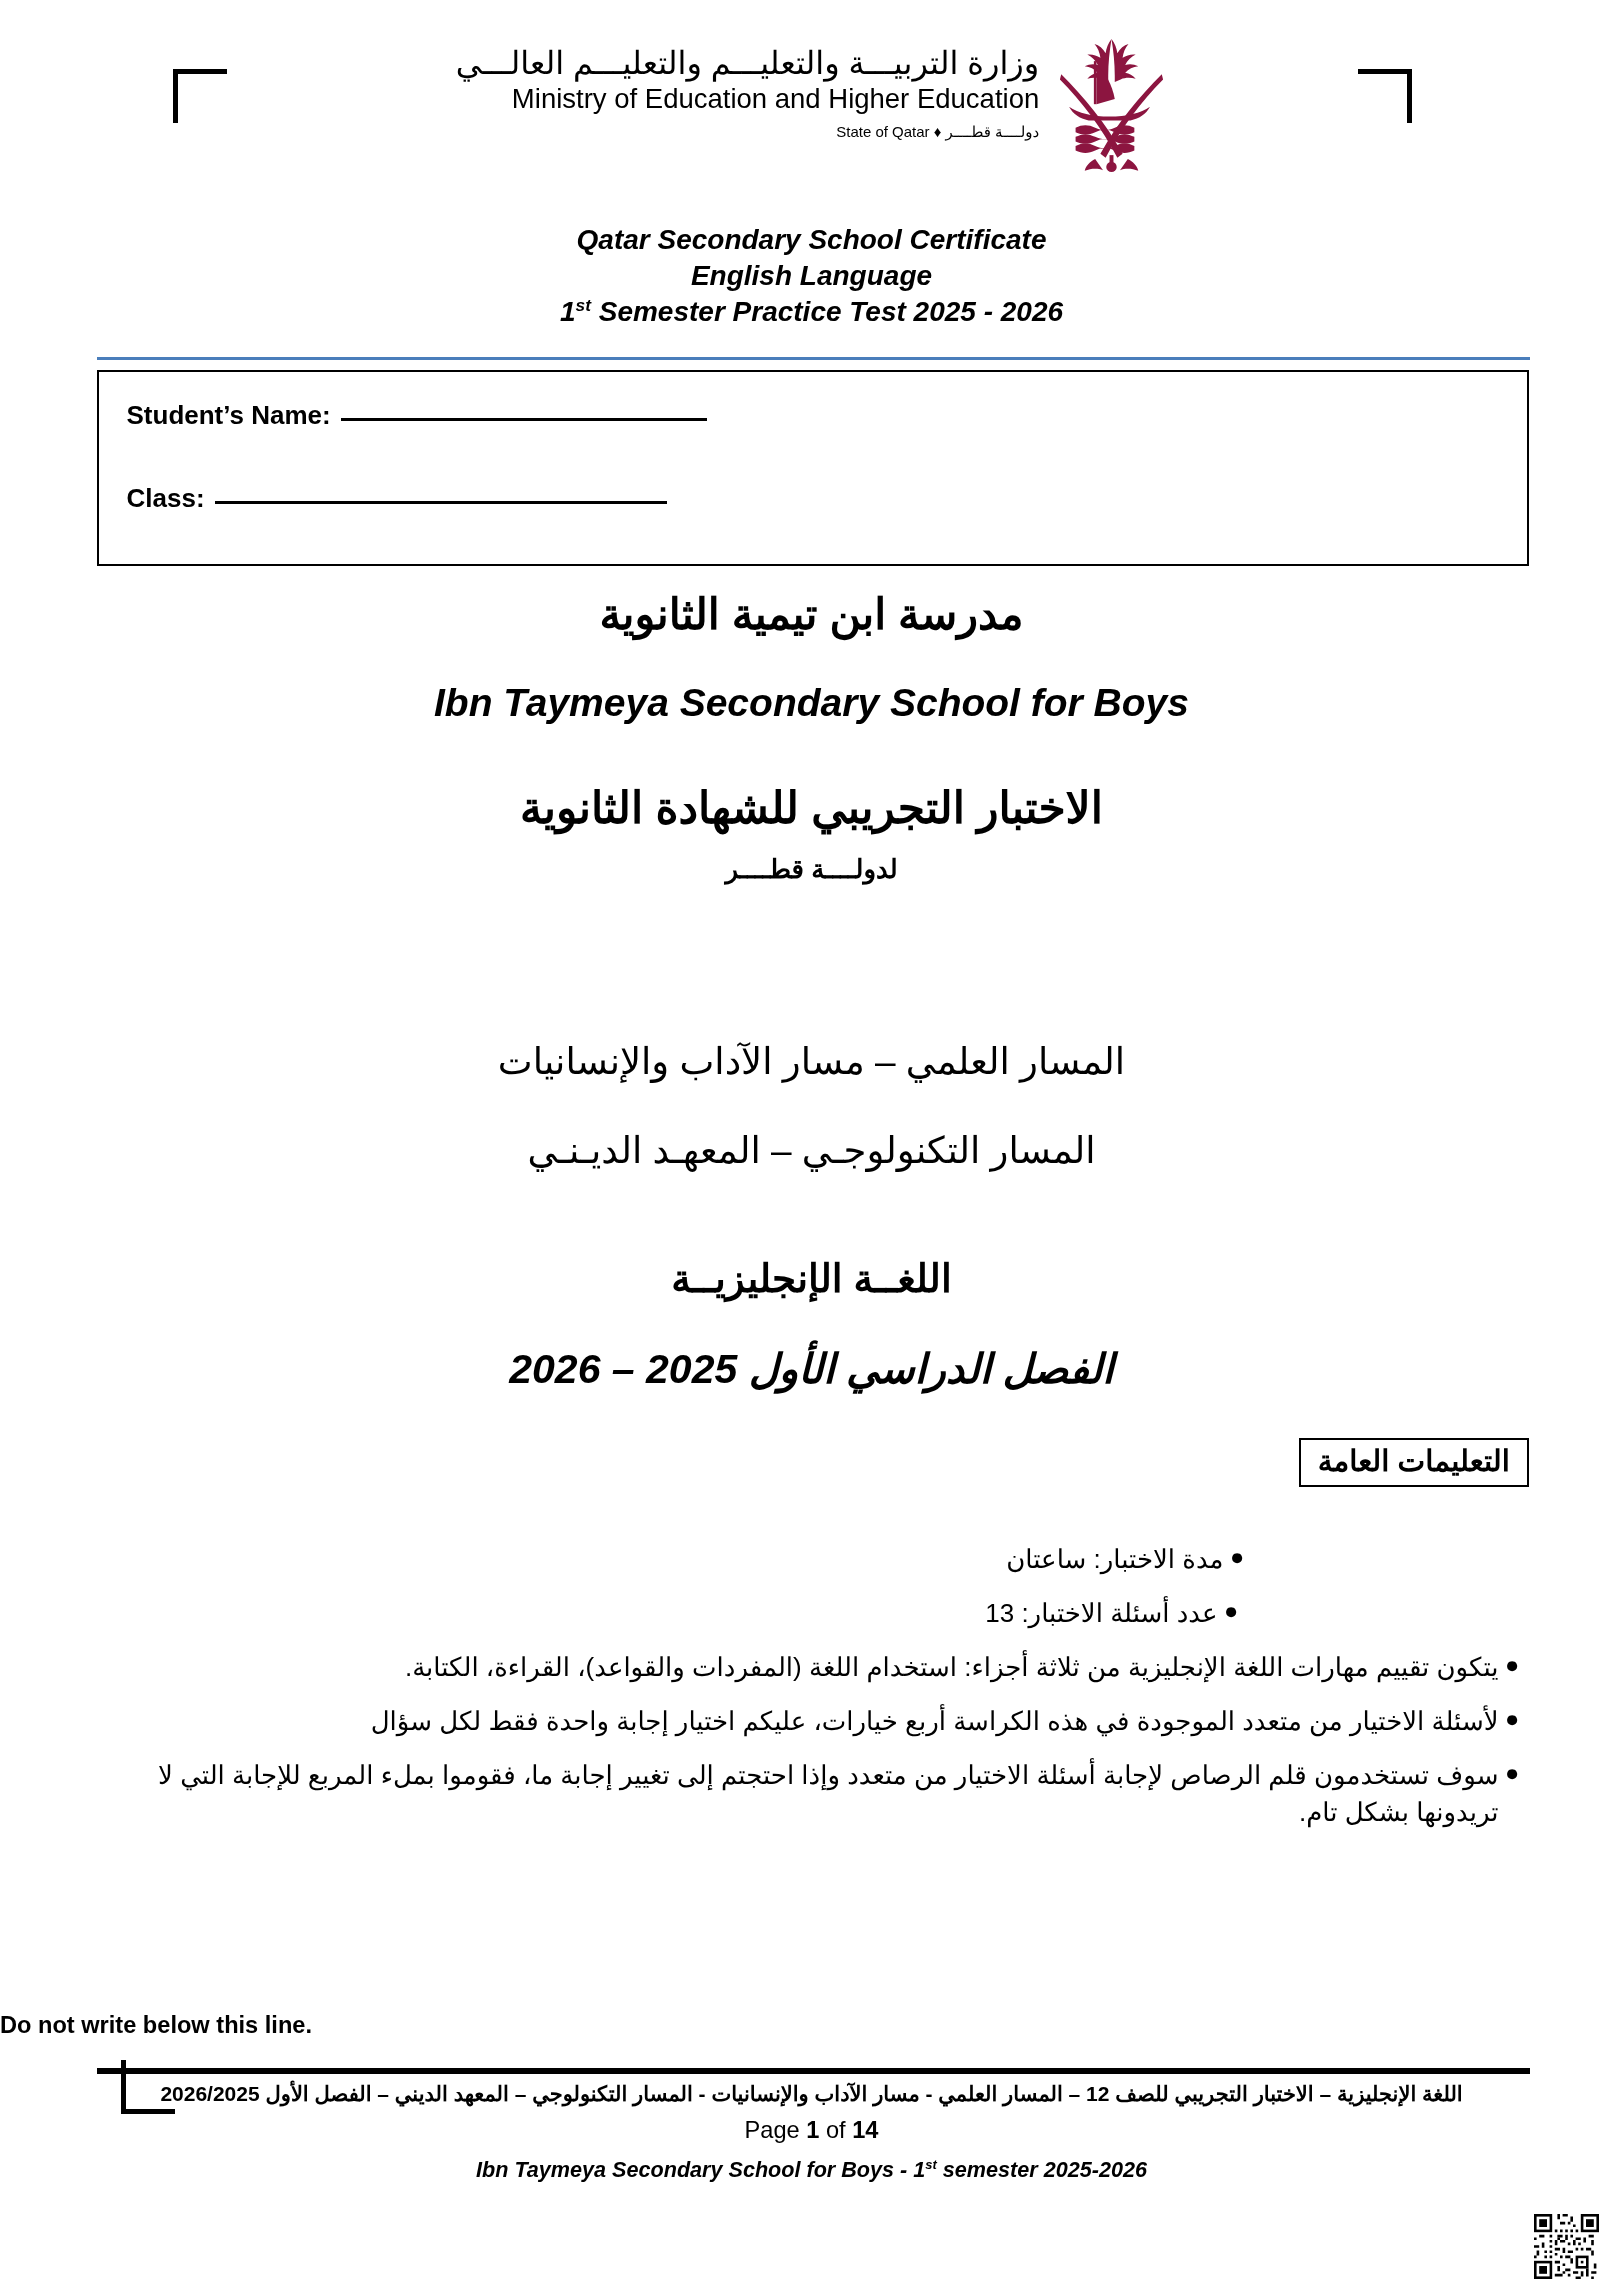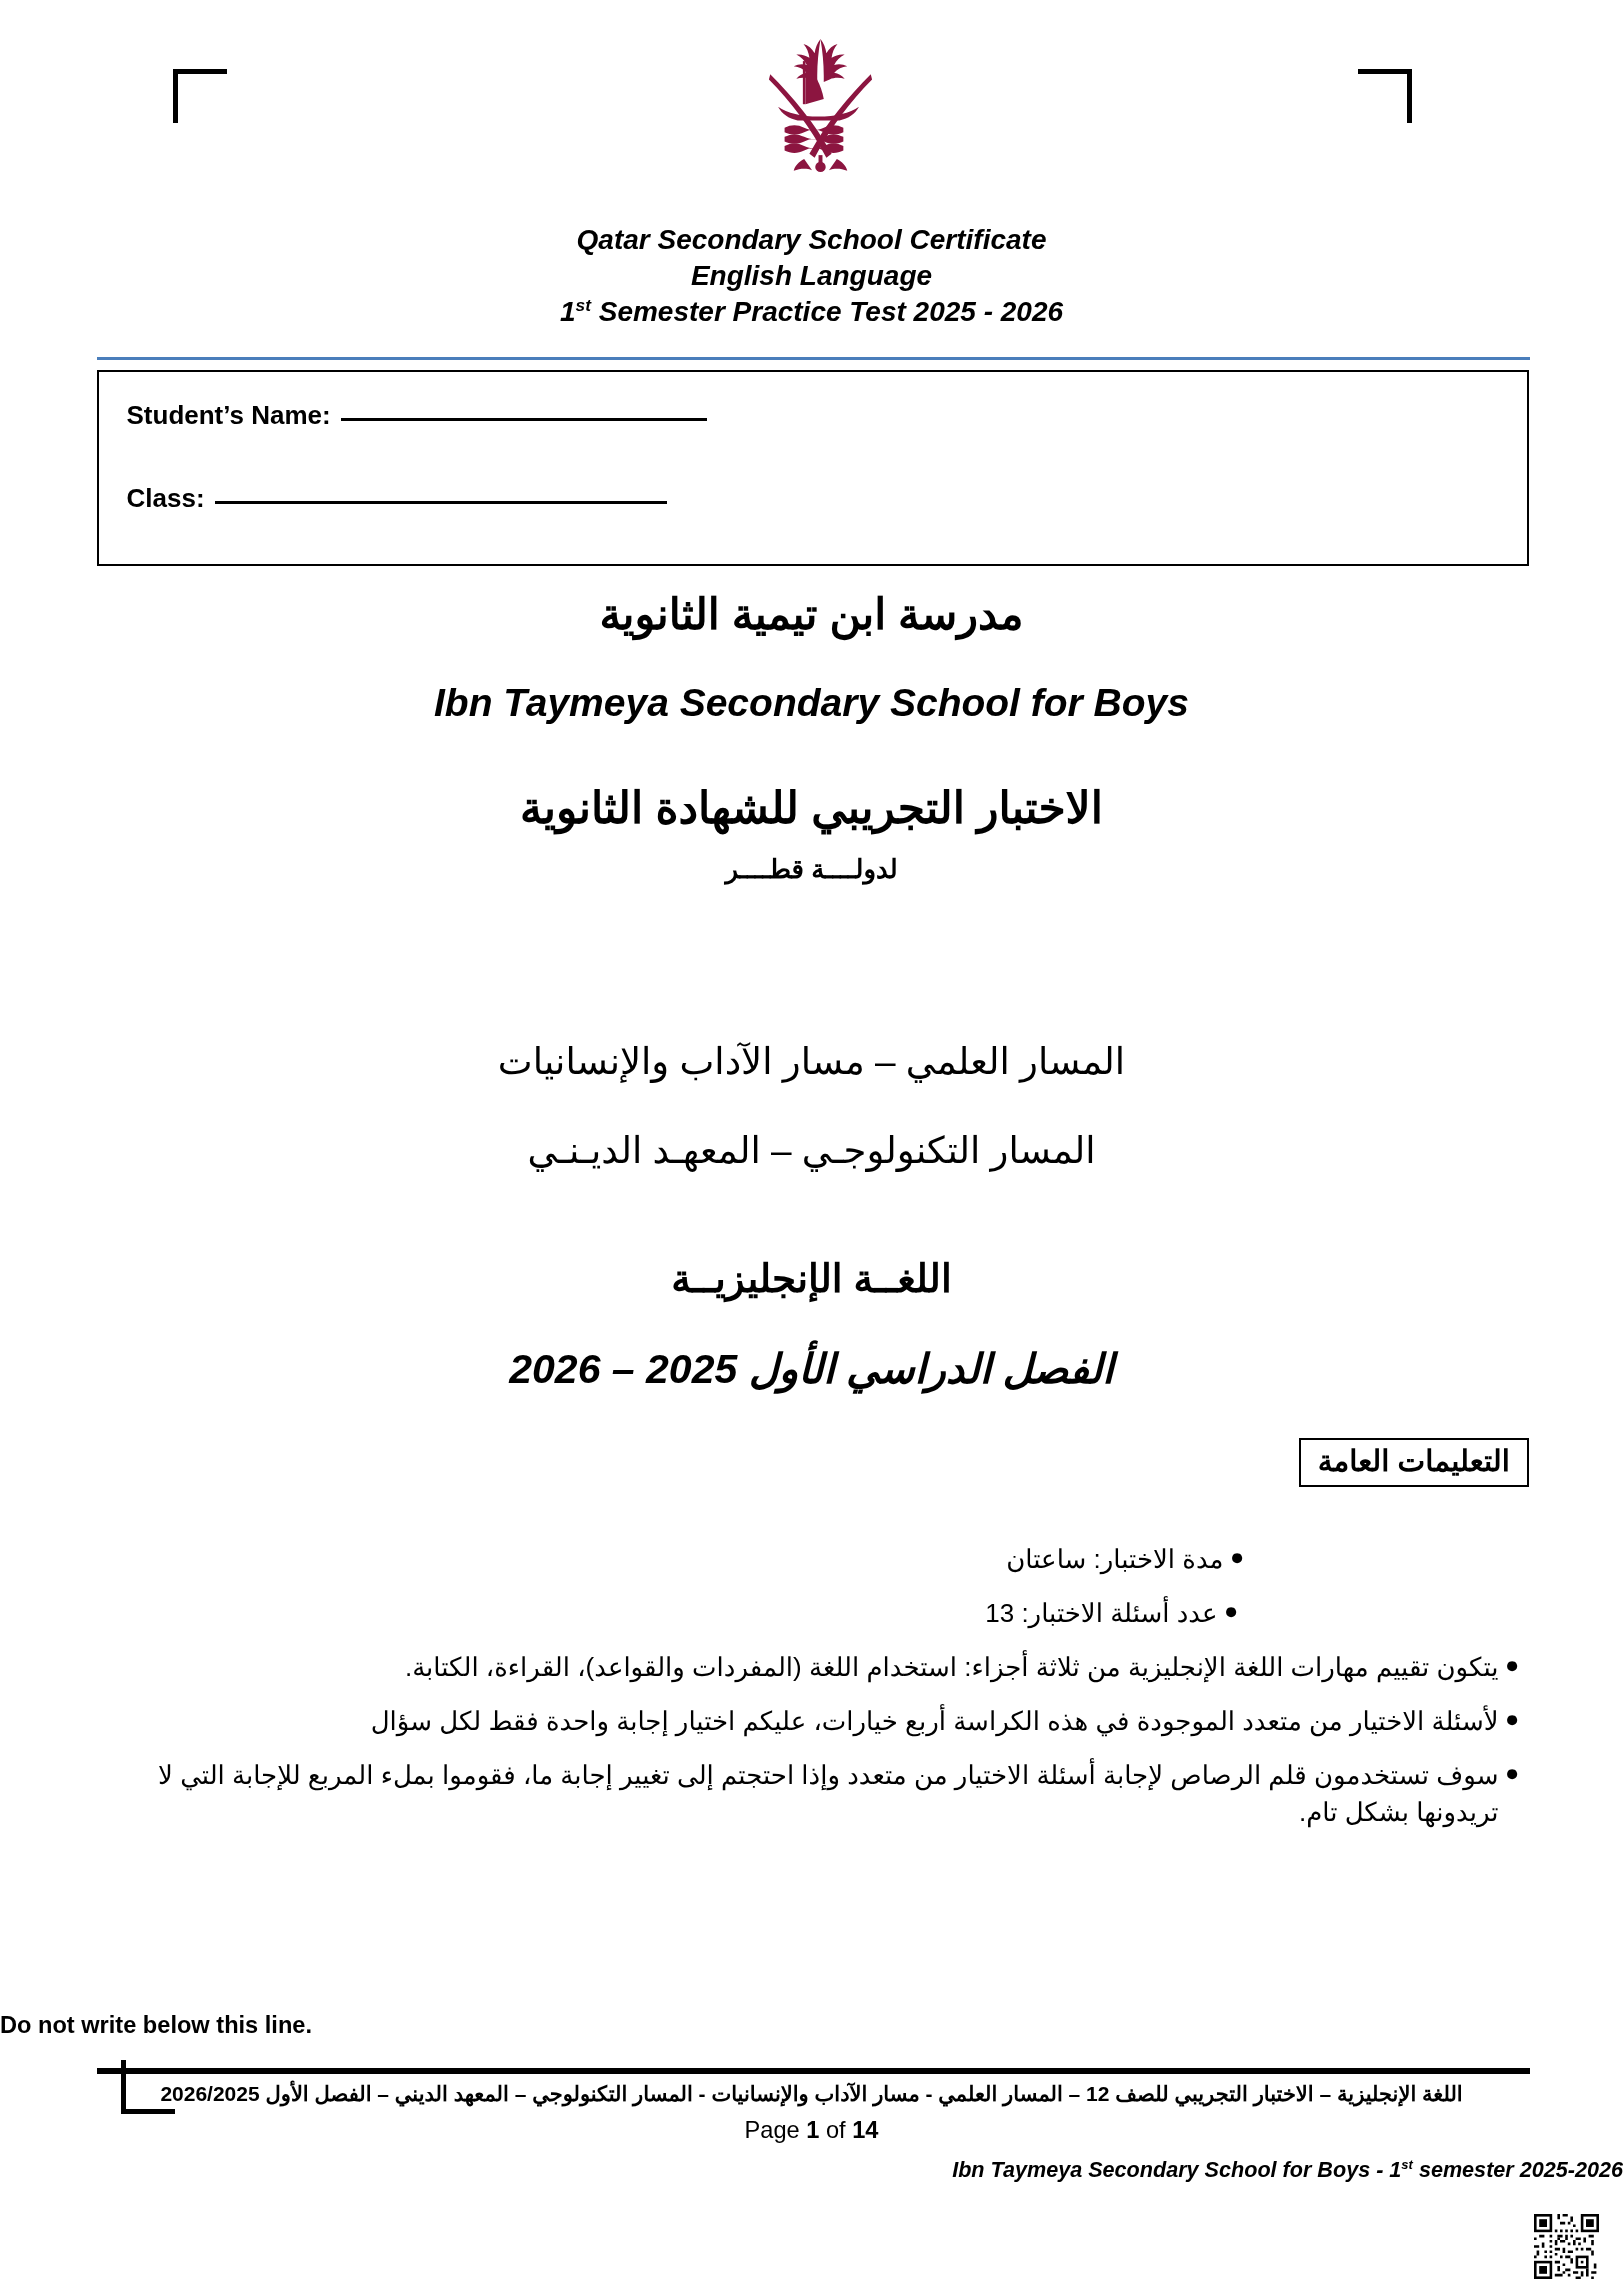--- a/index.html
+++ b/index.html
@@ -263,21 +263,21 @@
     left: 0; top: 2117px;
     width: 100%;
     text-align: center;
     font-size: 23.6px;
   }
   .page-num b { font-weight: bold; }
   .footer-en {
     position: absolute;
     left: 0; top: 2157px;
     width: 100%;
-    text-align: right;
+    text-align: center;
     font-style: italic;
     font-weight: bold;
     font-size: 21.6px;
   }
   .footer-en sup { font-size: 0.6em; vertical-align: super; }
 
   .qr {
     position: absolute;
     left: 1534px;
     top: 2214px;
@@ -288,20 +288,25 @@
 </head>
 <body>
 
 <div id="page">
 
   <div class="crop-mark crop-tl mark-top-left"></div>
   <div class="crop-mark crop-tr mark-top-right"></div>
   <div class="crop-mark crop-bl mark-bot-left"></div>
 
   <div class="ministry-head">
+    <div class="ministry-text">
+      <div class="ministry-ar">وزارة التربيـــة والتعليـــم والتعليـــم العالـــي</div>
+      <div class="ministry-en">Ministry of Education and Higher Education</div>
+      <div class="ministry-sub">دولــــة قطــــر ♦ State of Qatar</div>
+    </div>
     <svg class="emblem" viewBox="0 0 170 212">
       <g fill="#8C1540">
 
         <path d="M85 4 c-5 6 -8 14 -9 22 c-4 -7 -10 -12 -17 -14 c5 6 8 13 9 21 c-6 -4 -13 -6 -20 -5 c7 4 13 9 16 16 c-7 -2 -14 -1 -20 2 c8 1 15 4 20 10 c-6 1 -12 4 -16 9 c8 -2 16 -2 23 1 l9 4 l0 -10 c0 -19 2 -38 5 -56 z"></path>
         <path d="M85 4 c5 6 8 14 9 22 c4 -7 10 -12 17 -14 c-5 6 -8 13 -9 21 c6 -4 13 -6 20 -5 c-7 4 -13 9 -16 16 c7 -2 14 -1 20 2 c-8 1 -15 4 -20 10 c6 1 12 4 16 9 c-8 -2 -16 -2 -23 1 l-9 4 l0 -10 c0 -19 -2 -38 -5 -56 z"></path>
 
         <path d="M20 108 c14 10 36 15 62 15 c26 0 48 -5 62 -15 c-6 11 -16 18 -30 21 l-64 0 c-14 -3 -24 -10 -30 -21 z"></path>
 
         <path d="M58 38 l4 0 l0 66 l-4 0 z"></path>
         <path d="M62 44 c14 12 24 30 28 52 l-28 8 z"></path>

